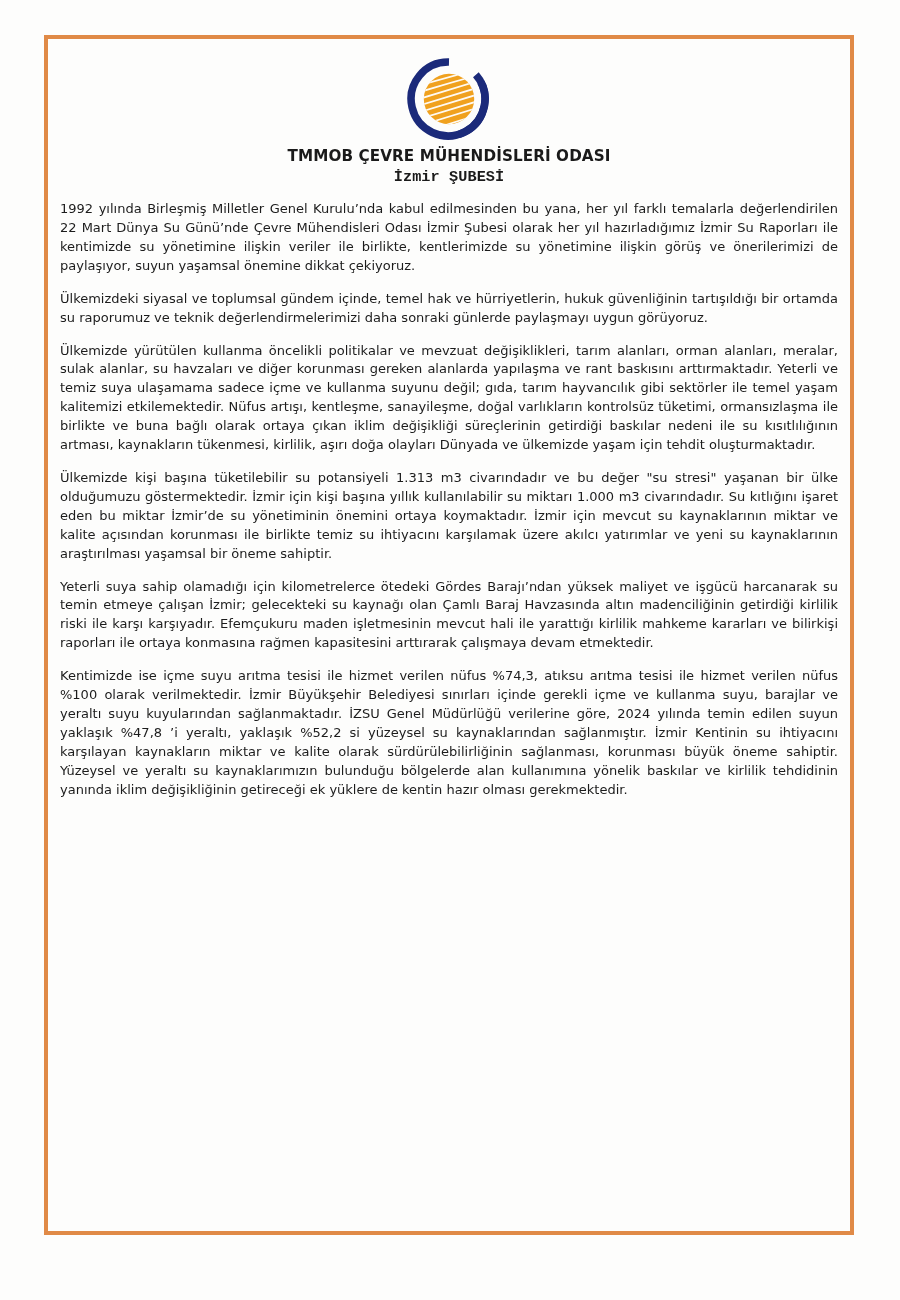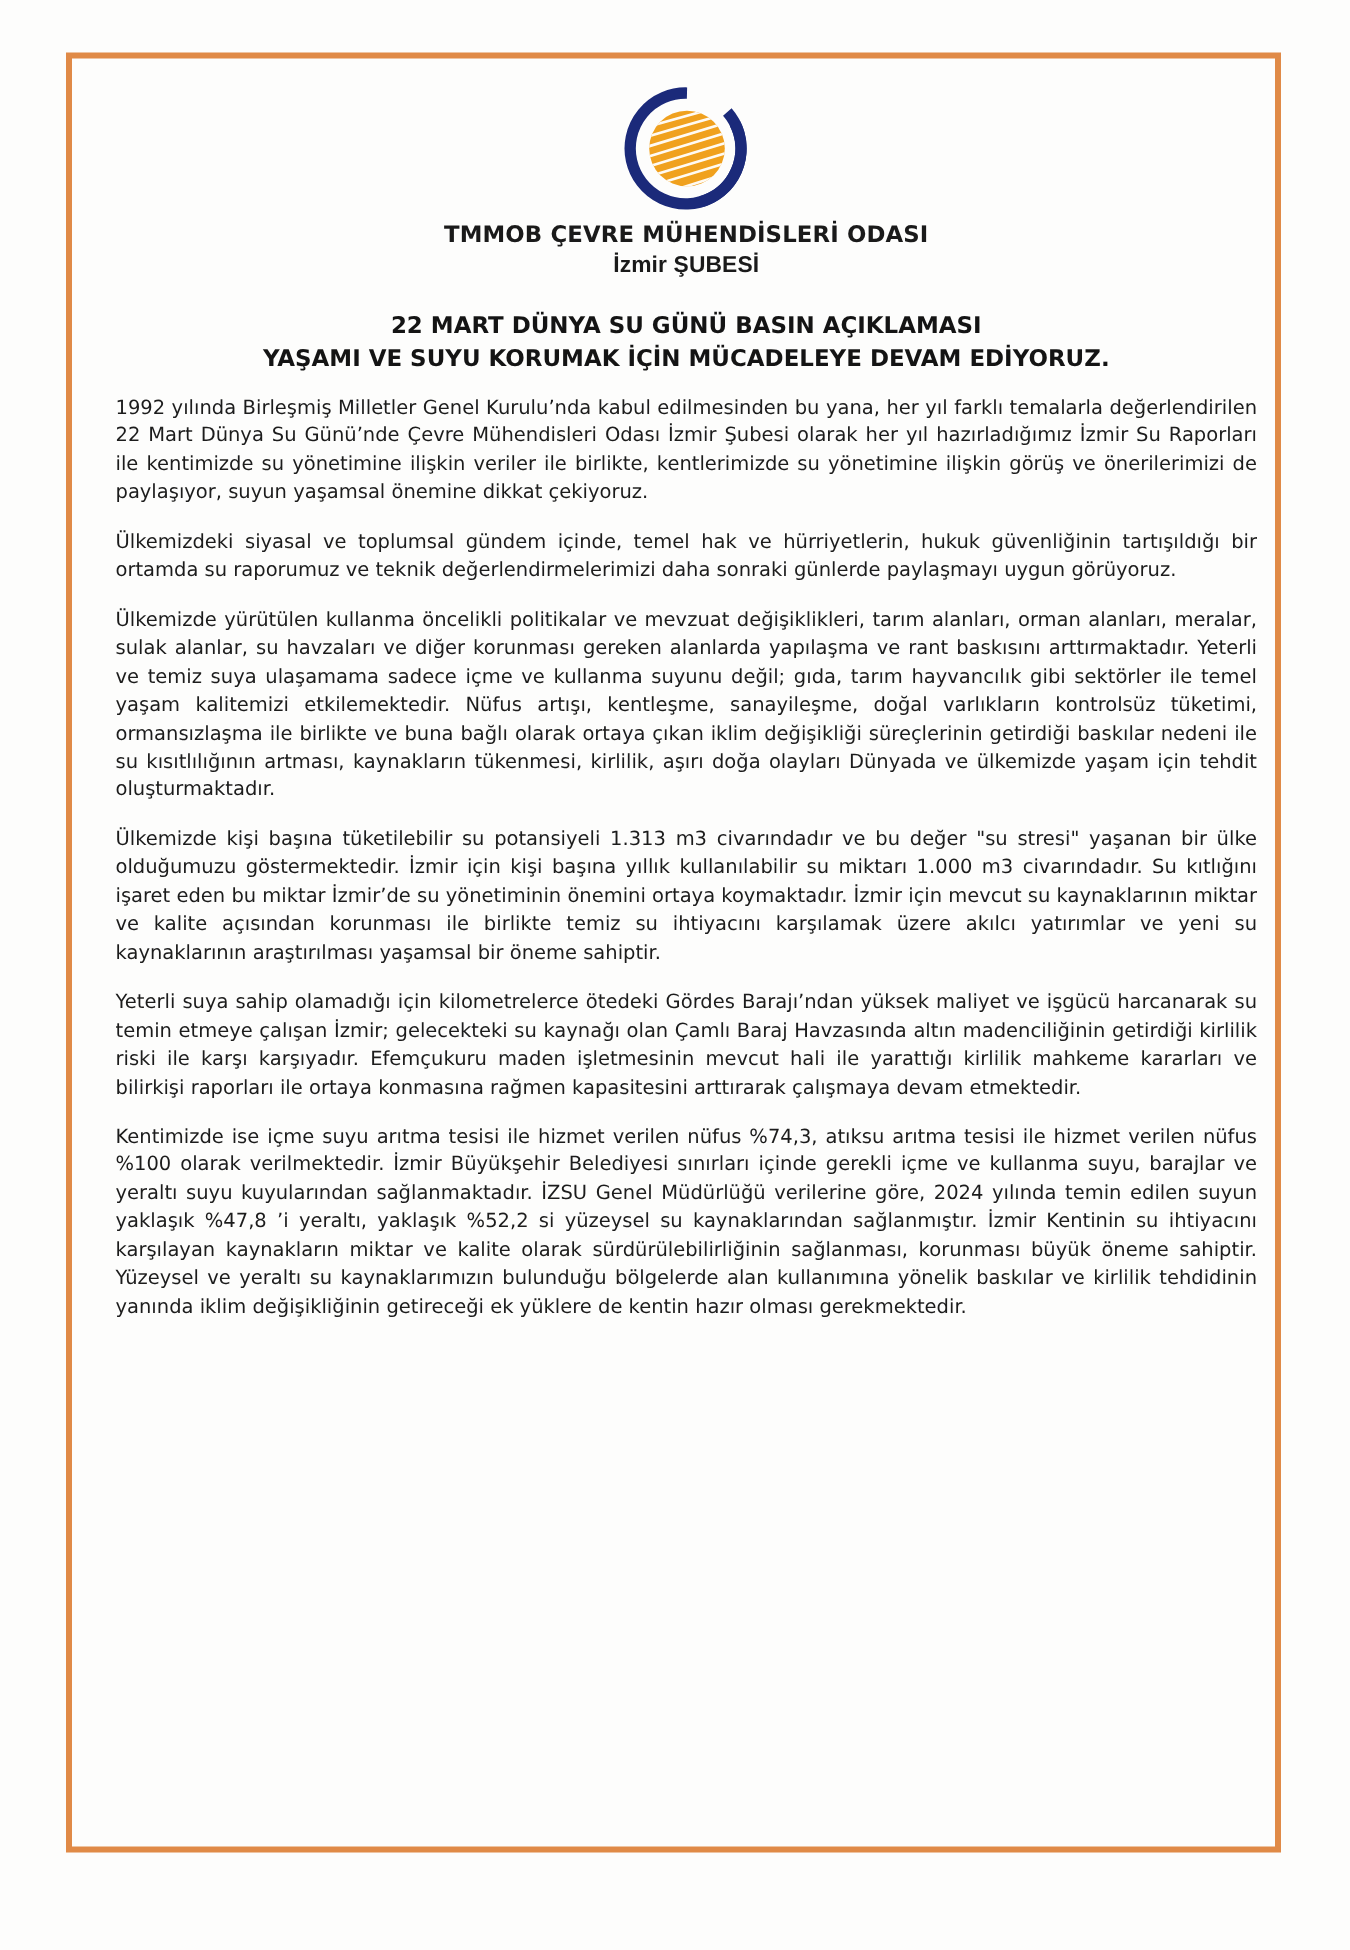--- a/index.html
+++ b/index.html
@@ -36,21 +36,21 @@
     pointer-events: none;
   }
 
   .content {
     position: absolute;
     left: 44px;
     top: 35px;
     width: 810px;
     height: 1200px;
     box-sizing: border-box;
-    padding: 22px 16px 10px 33px;
+    padding: 22px 16px 10px 16px;
   }
 
   
   .letterhead {
     text-align: center;
     margin: 0 0 4px 0;
   }
 
   .logo-mark {
     display: block;
@@ -63,21 +63,21 @@
     margin: 5px 0 0 0;
     font-family: "DejaVu Sans", "Liberation Sans", sans-serif;
     font-size: 15.2px;
     font-weight: 700;
     letter-spacing: 0.1px;
     color: #1a1a1a;
     line-height: 1.32;
   }
   .org-branch {
     margin: 1px 0 0 0;
-    font-family: Liberation Sans, sans-serif;
+    font-family: Liberation Mono, monospace;
     font-size: 15.2px;
     font-weight: 700;
     letter-spacing: 0.1px;
     color: #1a1a1a;
     line-height: 1.32;
   }
 
   
   .doc-title {
     text-align: center;
@@ -145,24 +145,20 @@
           <path d="M 14 74 Q 50 63 86 52"></path>
           <path d="M 14 82 Q 50 71 86 60"></path>
           <path d="M 18 90 Q 52 79 88 68"></path>
         </g>
       </svg>
 
       <div class="org-name">TMMOB ÇEVRE MÜHENDİSLERİ ODASI</div>
       <div class="org-branch">İzmir ŞUBESİ</div>
     </div>
 
-    <div class="doc-title">
-      <div class="line">22 MART DÜNYA SU GÜNÜ BASIN AÇIKLAMASI</div>
-      <div class="line">YAŞAMI VE SUYU KORUMAK İÇİN MÜCADELEYE DEVAM EDİYORUZ.</div>
-    </div>
 
     <div class="body-text">
       <p>1992 yılında Birleşmiş Milletler Genel Kurulu’nda kabul edilmesinden bu yana, her yıl farklı temalarla değerlendirilen 22 Mart  Dünya Su Günü’nde Çevre Mühendisleri Odası İzmir Şubesi olarak her yıl hazırladığımız İzmir Su Raporları ile kentimizde su yönetimine ilişkin veriler ile birlikte, kentlerimizde su yönetimine ilişkin görüş ve önerilerimizi de paylaşıyor, suyun yaşamsal önemine dikkat çekiyoruz.</p>
       <p>Ülkemizdeki siyasal ve toplumsal gündem içinde, temel hak ve hürriyetlerin, hukuk güvenliğinin tartışıldığı bir ortamda su raporumuz ve teknik değerlendirmelerimizi daha sonraki günlerde paylaşmayı uygun görüyoruz.</p>
       <p>Ülkemizde yürütülen kullanma öncelikli politikalar ve mevzuat değişiklikleri, tarım alanları, orman alanları, meralar, sulak alanlar, su havzaları ve diğer korunması gereken alanlarda yapılaşma ve rant baskısını arttırmaktadır. Yeterli ve temiz suya ulaşamama sadece içme ve kullanma suyunu değil; gıda, tarım hayvancılık gibi sektörler ile temel yaşam kalitemizi etkilemektedir. Nüfus artışı, kentleşme, sanayileşme, doğal varlıkların kontrolsüz tüketimi, ormansızlaşma ile birlikte ve buna bağlı olarak ortaya çıkan iklim değişikliği süreçlerinin getirdiği baskılar nedeni ile su kısıtlılığının artması, kaynakların tükenmesi, kirlilik, aşırı doğa olayları Dünyada ve ülkemizde yaşam için tehdit oluşturmaktadır.</p>
       <p>Ülkemizde kişi başına tüketilebilir su potansiyeli 1.313 m3 civarındadır ve bu değer "su stresi" yaşanan bir ülke olduğumuzu göstermektedir. İzmir için kişi başına yıllık kullanılabilir su miktarı 1.000 m3 civarındadır. Su kıtlığını işaret eden bu miktar İzmir’de su yönetiminin önemini ortaya koymaktadır. İzmir için mevcut su kaynaklarının miktar ve kalite açısından korunması ile birlikte temiz su ihtiyacını karşılamak üzere akılcı yatırımlar ve yeni su kaynaklarının araştırılması yaşamsal bir öneme sahiptir.</p>
       <p>Yeterli suya sahip olamadığı için kilometrelerce ötedeki Gördes Barajı’ndan yüksek maliyet ve işgücü harcanarak su temin etmeye çalışan İzmir; gelecekteki su kaynağı olan Çamlı Baraj Havzasında altın madenciliğinin getirdiği kirlilik riski ile karşı karşıyadır. Efemçukuru maden işletmesinin mevcut hali ile yarattığı kirlilik mahkeme kararları ve bilirkişi raporları ile ortaya konmasına rağmen kapasitesini arttırarak çalışmaya devam etmektedir.</p>
       <p>Kentimizde ise içme suyu arıtma tesisi ile hizmet verilen nüfus %74,3, atıksu arıtma tesisi ile hizmet verilen nüfus %100 olarak verilmektedir. İzmir Büyükşehir Belediyesi sınırları içinde gerekli içme ve kullanma suyu, barajlar ve yeraltı suyu kuyularından sağlanmaktadır. İZSU Genel Müdürlüğü verilerine göre, 2024 yılında temin edilen suyun yaklaşık %47,8 ’i yeraltı, yaklaşık %52,2 si yüzeysel su kaynaklarından sağlanmıştır.  İzmir Kentinin su ihtiyacını karşılayan kaynakların miktar ve kalite olarak sürdürülebilirliğinin sağlanması, korunması büyük öneme sahiptir. Yüzeysel ve yeraltı su kaynaklarımızın bulunduğu bölgelerde alan kullanımına yönelik baskılar ve kirlilik tehdidinin yanında iklim değişikliğinin getireceği ek yüklere de kentin hazır olması gerekmektedir.</p>
     </div>
 

